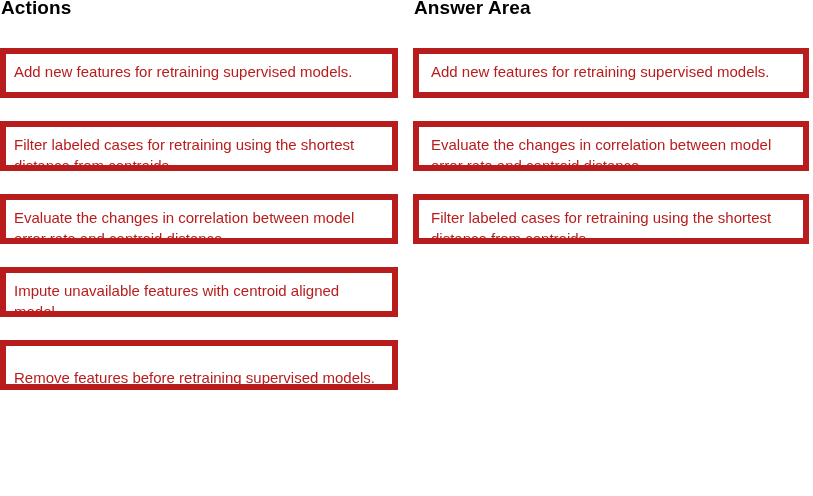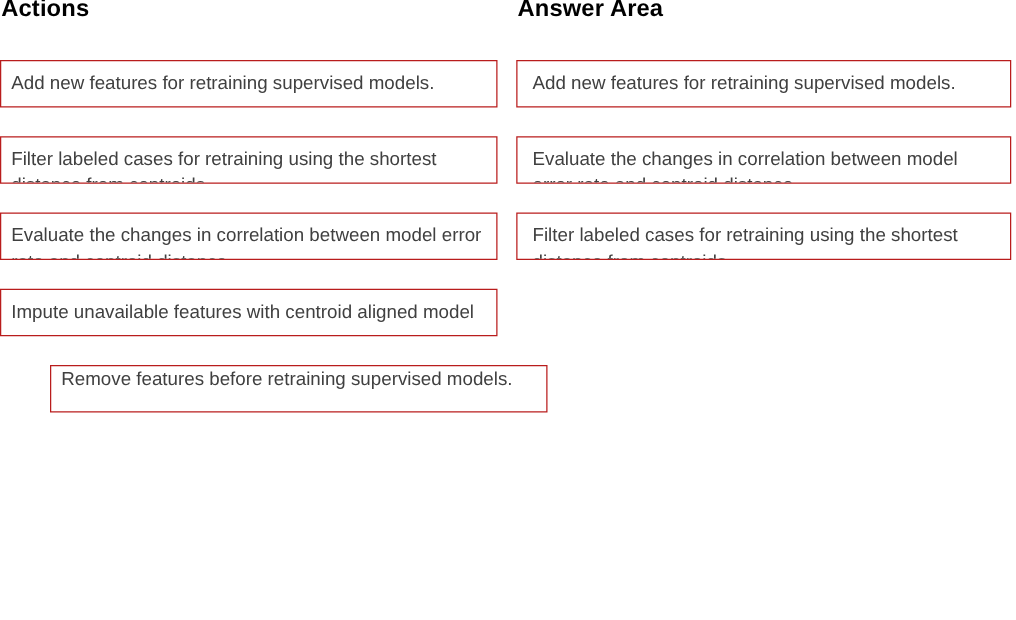--- a/index.html
+++ b/index.html
@@ -43,36 +43,36 @@
 
   .card-stack {
     position: absolute;
     top: 48px;
     left: 0;
     right: 0;
   }
 
   .card {
     box-sizing: border-box;
-    border: 1px solid #b91c1c;
+    border: 6px solid #b91c1c;
     background: #ffffff;
-    height: 38px;
+    height: 50px;
     margin-bottom: 23px;
     padding: 7px 8px 0 8px;
     font-size: 15px;
     line-height: 21px;
-    color: #404040;
+    color: #b91c1c;
     overflow: hidden;
   }
 
   .column-actions .card { width: 398px; }
   .column-answer  .card { width: 396px; padding-left: 12px; }
 
   
-  .column-actions .card.tight { line-height: 19px; padding-top: 1px; margin-left: 40px; }
+  .column-actions .card.tight { line-height: 19px; padding-top: 22px; }
 
   .card-text {
     display: block;
   }
 </style>
 </head>
 <body>
 
 <div class="page">
 

